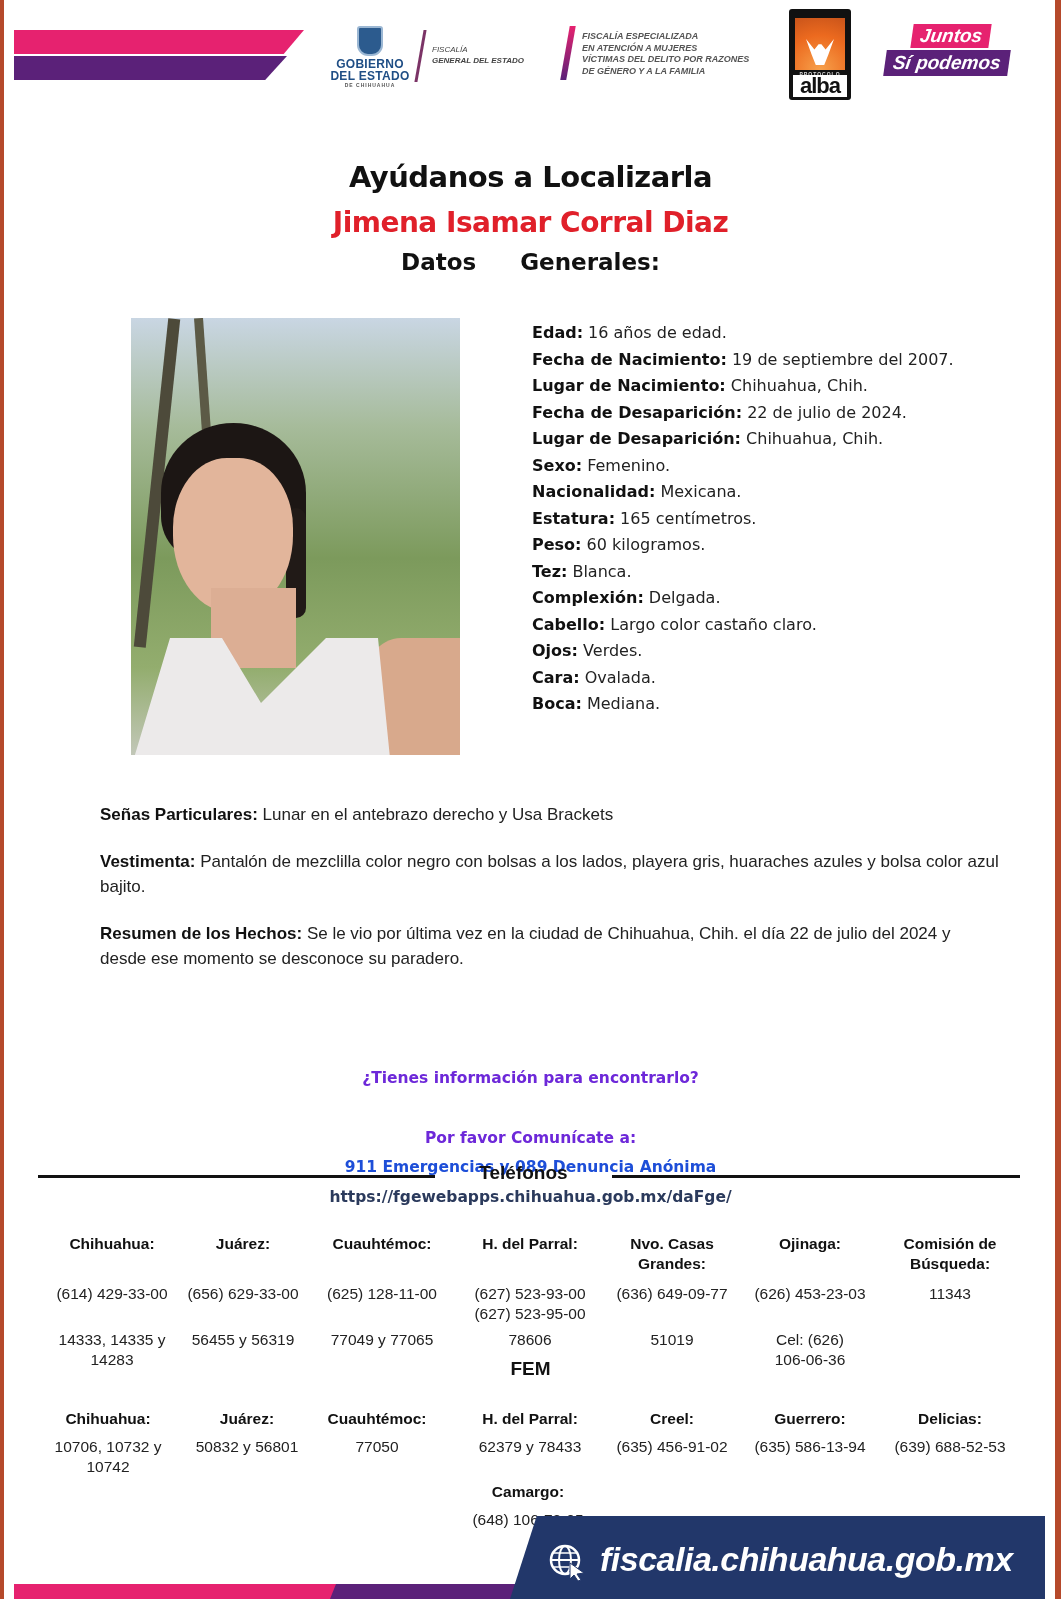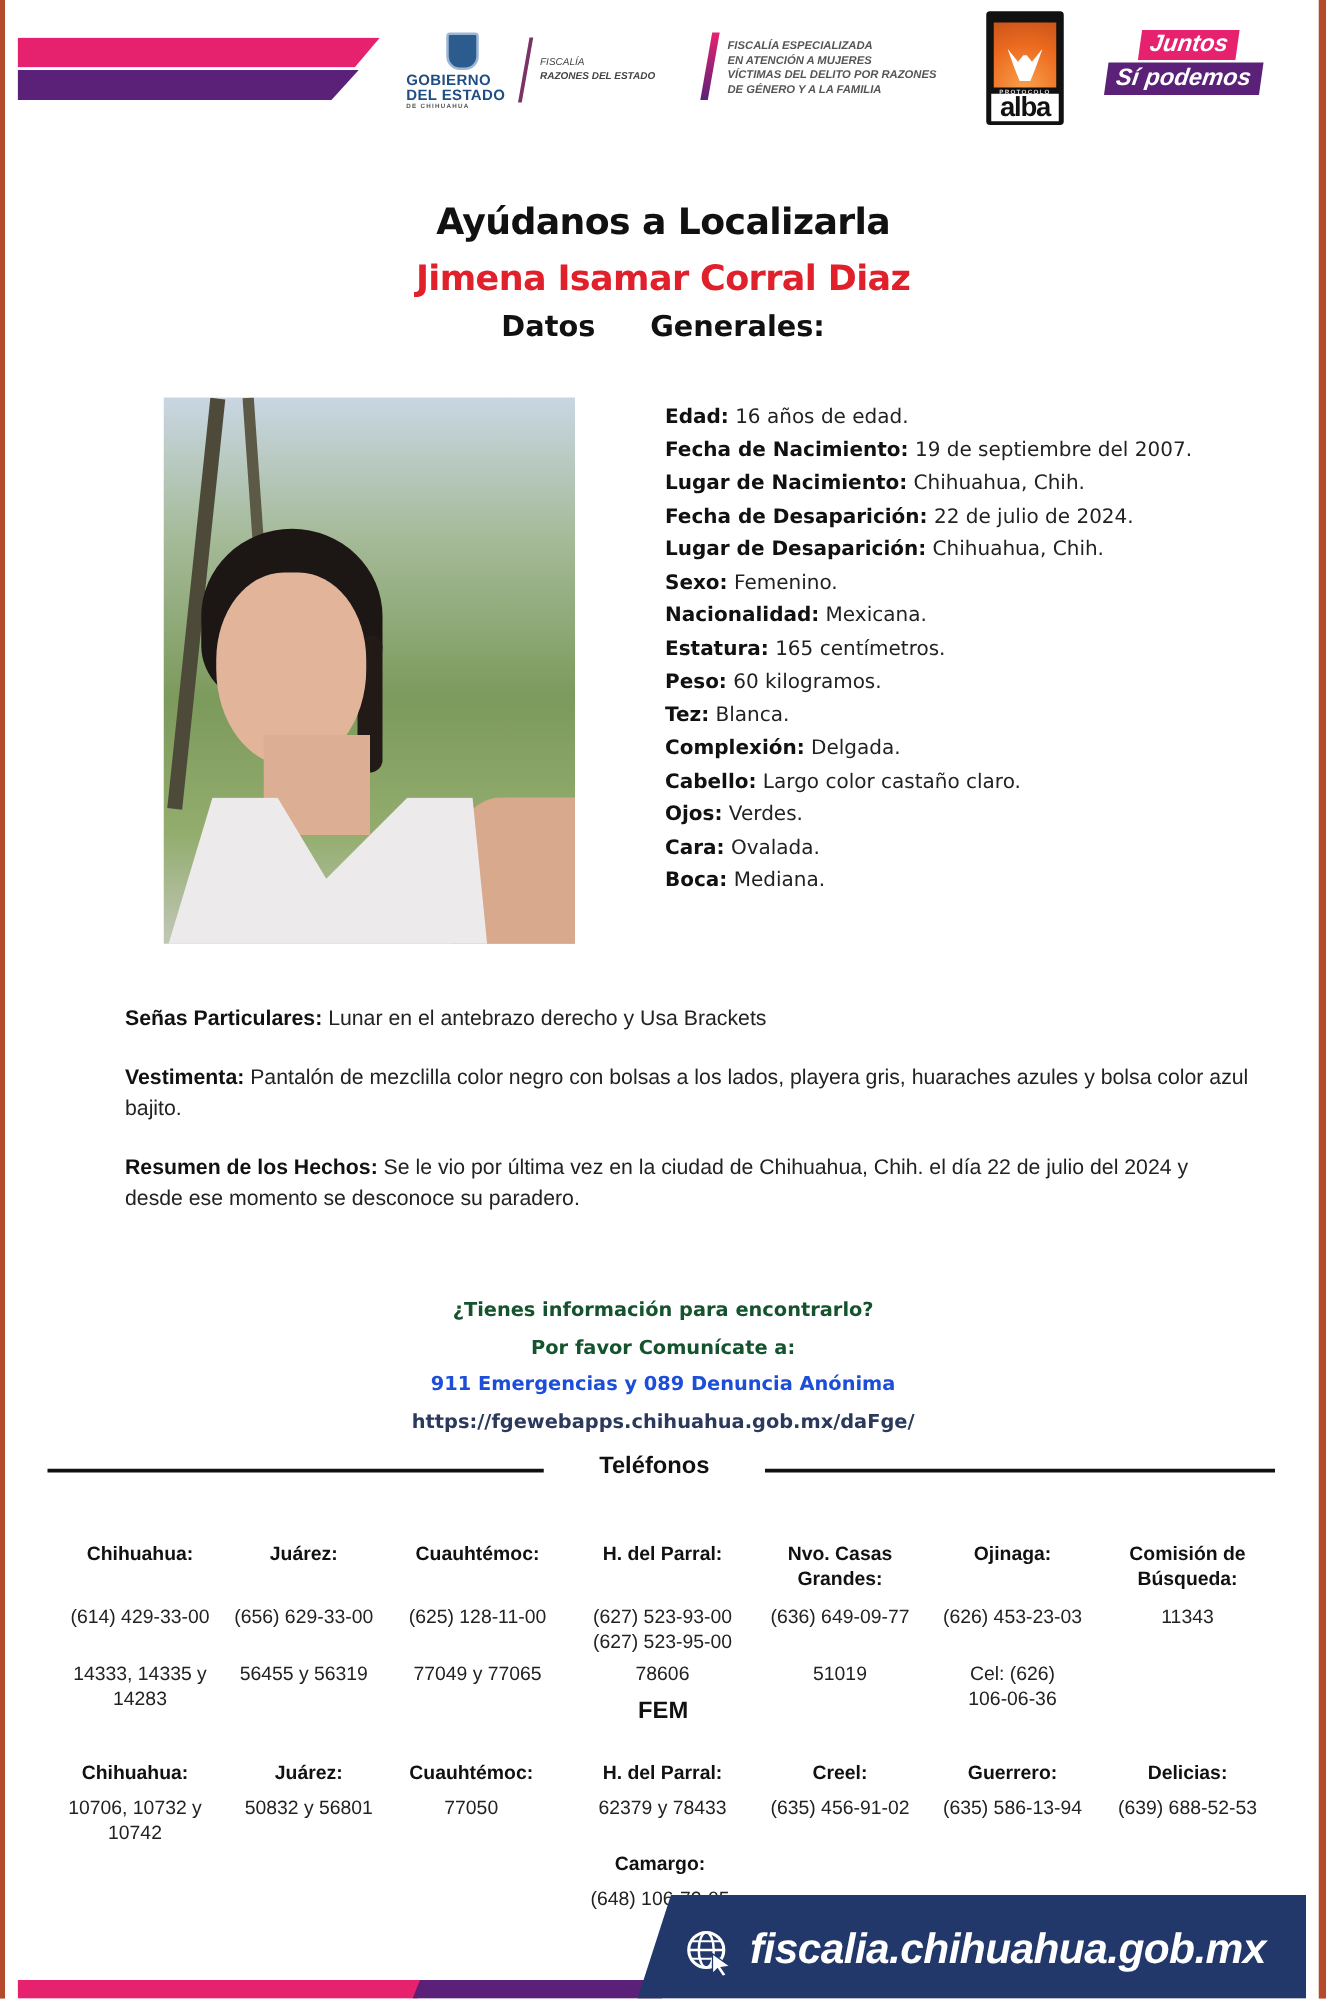--- a/index.html
+++ b/index.html
@@ -10,21 +10,21 @@
     color: #1a1a1a;
   }
   .frame-left { position: absolute; left: 0; top: 0; width: 4px; height: 1599px; background: #b5492b; }
   .frame-right { position: absolute; right: 0; top: 0; width: 6px; height: 1599px; background: #b5492b; }
 
   
   .hdr-stripe-pink { position: absolute; left: 14px; top: 30px; width: 290px; height: 24px; background: #e6226f;
     clip-path: polygon(0 0, 100% 0, 93% 100%, 0 100%); }
   .hdr-stripe-purple { position: absolute; left: 14px; top: 56px; width: 273px; height: 24px; background: #5b2179;
     clip-path: polygon(0 0, 100% 0, 92% 100%, 0 100%); }
-  .gob-logo { position: absolute; left: 325px; top: 26px; width: 90px; text-align: left; }
+  .gob-logo { position: absolute; left: 325px; top: 26px; width: 90px; text-align: center; }
   .gob-shield { width: 22px; height: 26px; margin: 0 auto 2px; background: #2c5b8e; border-radius: 3px 3px 11px 11px; border: 2px solid #9bb7d3; }
   .gob-line1, .gob-line2 { font-weight: bold; font-size: 12px; color: #1f4e85; line-height: 12px; letter-spacing: 0.3px; }
   .gob-line3 { font-size: 5px; font-weight: bold; color: #555; letter-spacing: 1px; }
   .slash1 { position: absolute; left: 419px; top: 30px; width: 3px; height: 52px; background: #7b3366; transform: skewX(-10deg); }
   .fiscalia-gen { position: absolute; left: 432px; top: 44px; font-size: 8px; font-style: italic; font-weight: bold; color: #444; line-height: 11px; }
   .slash2 { position: absolute; left: 565px; top: 26px; width: 6px; height: 54px; background: linear-gradient(#e6226f, #5b2179); transform: skewX(-10deg); }
   .fiscalia-esp { position: absolute; left: 582px; top: 31px; font-size: 9px; font-style: italic; font-weight: bold; color: #555; line-height: 11.5px; }
   .alba-logo { position: absolute; left: 789px; top: 9px; width: 62px; height: 91px; background: #111; border-radius: 3px; overflow: hidden; }
   .alba-art { position: absolute; left: 6px; top: 9px; width: 50px; height: 52px; background: radial-gradient(circle at 50% 100%, #f7a14b 0%, #ec6a1f 60%, #c9541a 100%); }
   .alba-figure { position: absolute; left: 17px; top: 30px; width: 28px; height: 26px; background: #fff; clip-path: polygon(0 0, 30% 40%, 45% 20%, 55% 20%, 70% 40%, 100% 0, 80% 60%, 65% 100%, 35% 100%, 20% 60%); }
@@ -54,21 +54,21 @@
   .general { position: absolute; left: 532px; top: 320px; font-family: "DejaVu Sans", sans-serif; font-size: 16px; line-height: 26.5px; color: #222; }
   .general .row { white-space: nowrap; }
   .general .lbl { font-weight: bold; color: #111; }
 
   .details { position: absolute; left: 100px; top: 802px; width: 900px; font-family: "DejaVu Sans Mono", monospace; font-family: "Liberation Sans Narrow", "Liberation Sans", sans-serif; font-size: 17px; line-height: 25px; color: #222; }
   .details p { margin: 0 0 22px 0; }
   .details .lbl { font-weight: bold; color: #111; }
 
   
   .contact { position: absolute; left: 0; right: 0; top: 1034px; text-align: center; font-family: "DejaVu Sans", sans-serif; font-size: 15.5px; font-weight: bold; line-height: 29.5px; }
-  .contact .q, .contact .p { color: #14532d; }
+  .contact .q, .contact .p { color: #6d28d9; margin-top: 30px; }
   .contact .em { color: #1d4ed8; }
   .contact .url { color: #2b3a5c; }
 
   .tel-line-left { position: absolute; left: 38px; top: 1175px; width: 397px; height: 3px; background: #111; }
   .tel-line-right { position: absolute; left: 612px; top: 1175px; width: 408px; height: 3px; background: #111; }
   .tel-title { position: absolute; left: 435px; width: 177px; top: 1162px; text-align: center; font-size: 19px; font-weight: bold; color: #111; font-family: "Liberation Sans", sans-serif; }
 
   .grid { position: absolute; left: 42px; width: 980px; font-family: "Liberation Sans", sans-serif; font-size: 15.5px; color: #222; }
   .grid .col { position: absolute; width: 140px; text-align: center; line-height: 20px; margin-top: 24px; }
   .grid .h { font-weight: bold; color: #111; }
@@ -93,21 +93,21 @@
 
 <div class="gob-logo">
   <div class="gob-shield"></div>
   <div class="gob-line1">GOBIERNO</div>
   <div class="gob-line2">DEL ESTADO</div>
   <div class="gob-line3">DE CHIHUAHUA</div>
 </div>
 <div class="slash1"></div>
 <div class="fiscalia-gen">
   <div style="font-weight:normal">FISCALÍA</div>
-  <div>RAZONES DEL ESTADO</div>
+  <div>GENERAL DEL ESTADO</div>
 </div>
 <div class="slash2"></div>
 <div class="fiscalia-esp">
   <div>FISCALÍA ESPECIALIZADA</div>
   <div>EN ATENCIÓN A MUJERES</div>
   <div>VÍCTIMAS DEL DELITO POR RAZONES</div>
   <div>DE GÉNERO Y A LA FAMILIA</div>
 </div>
 <div class="alba-logo">
   <div class="alba-art"></div>

